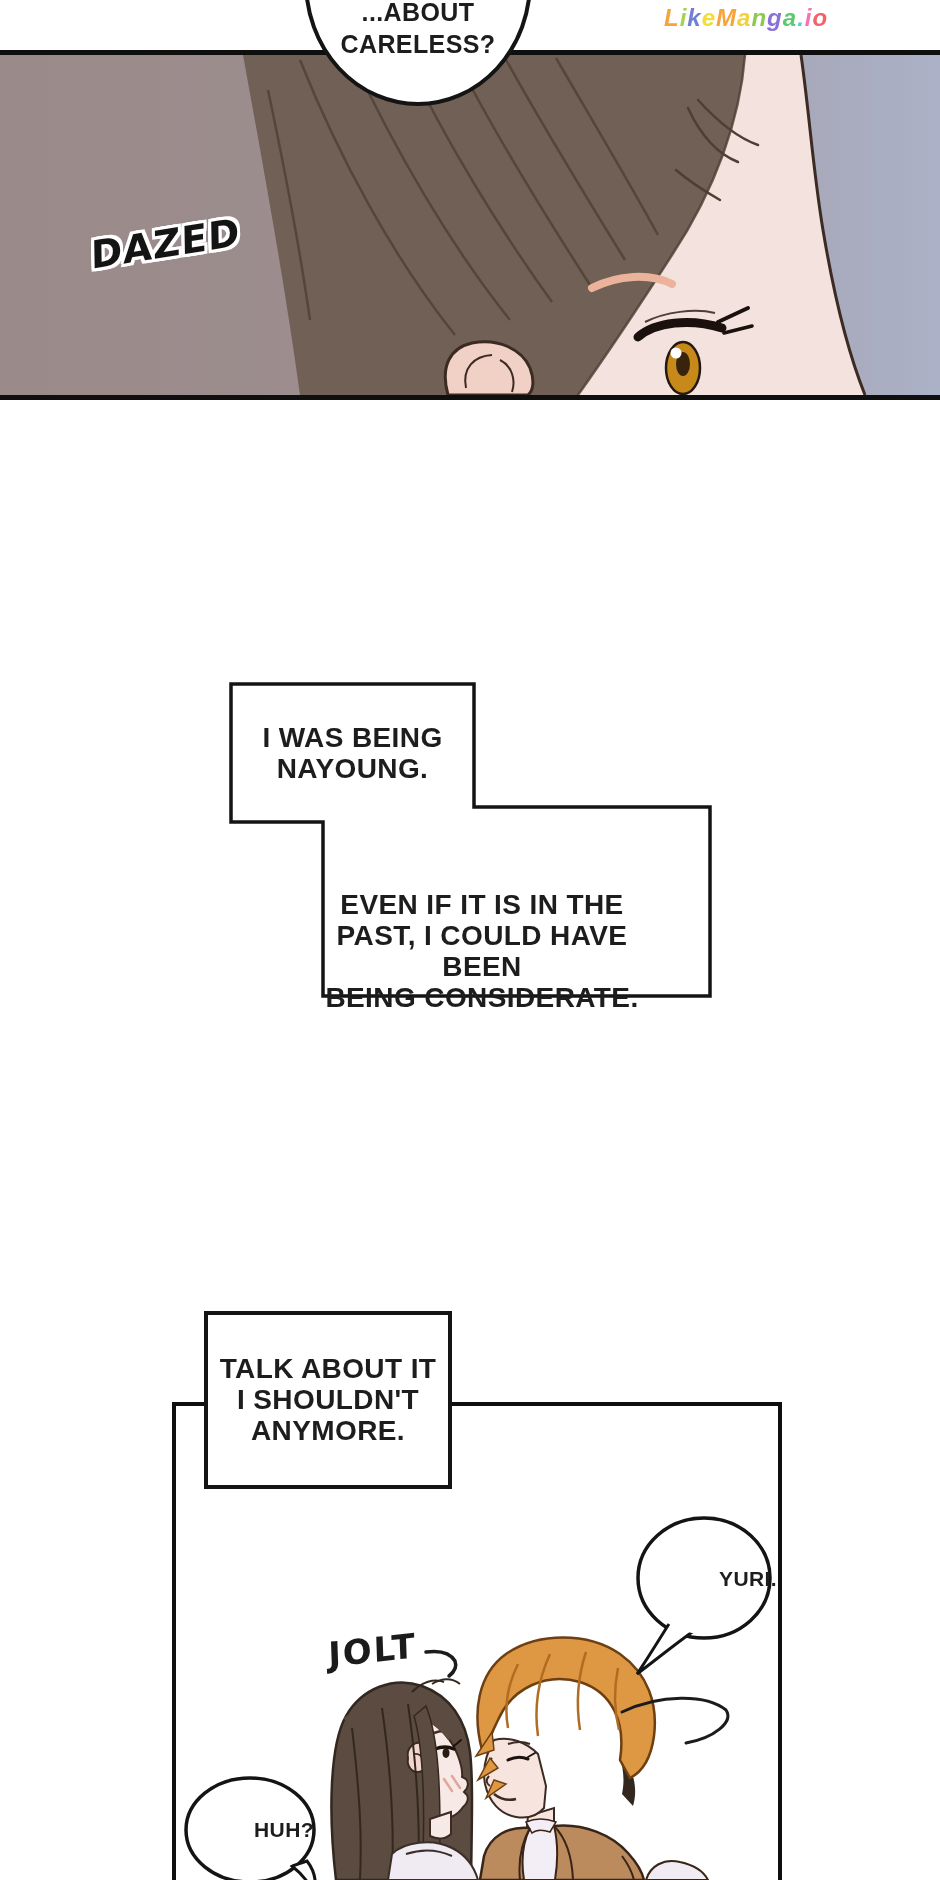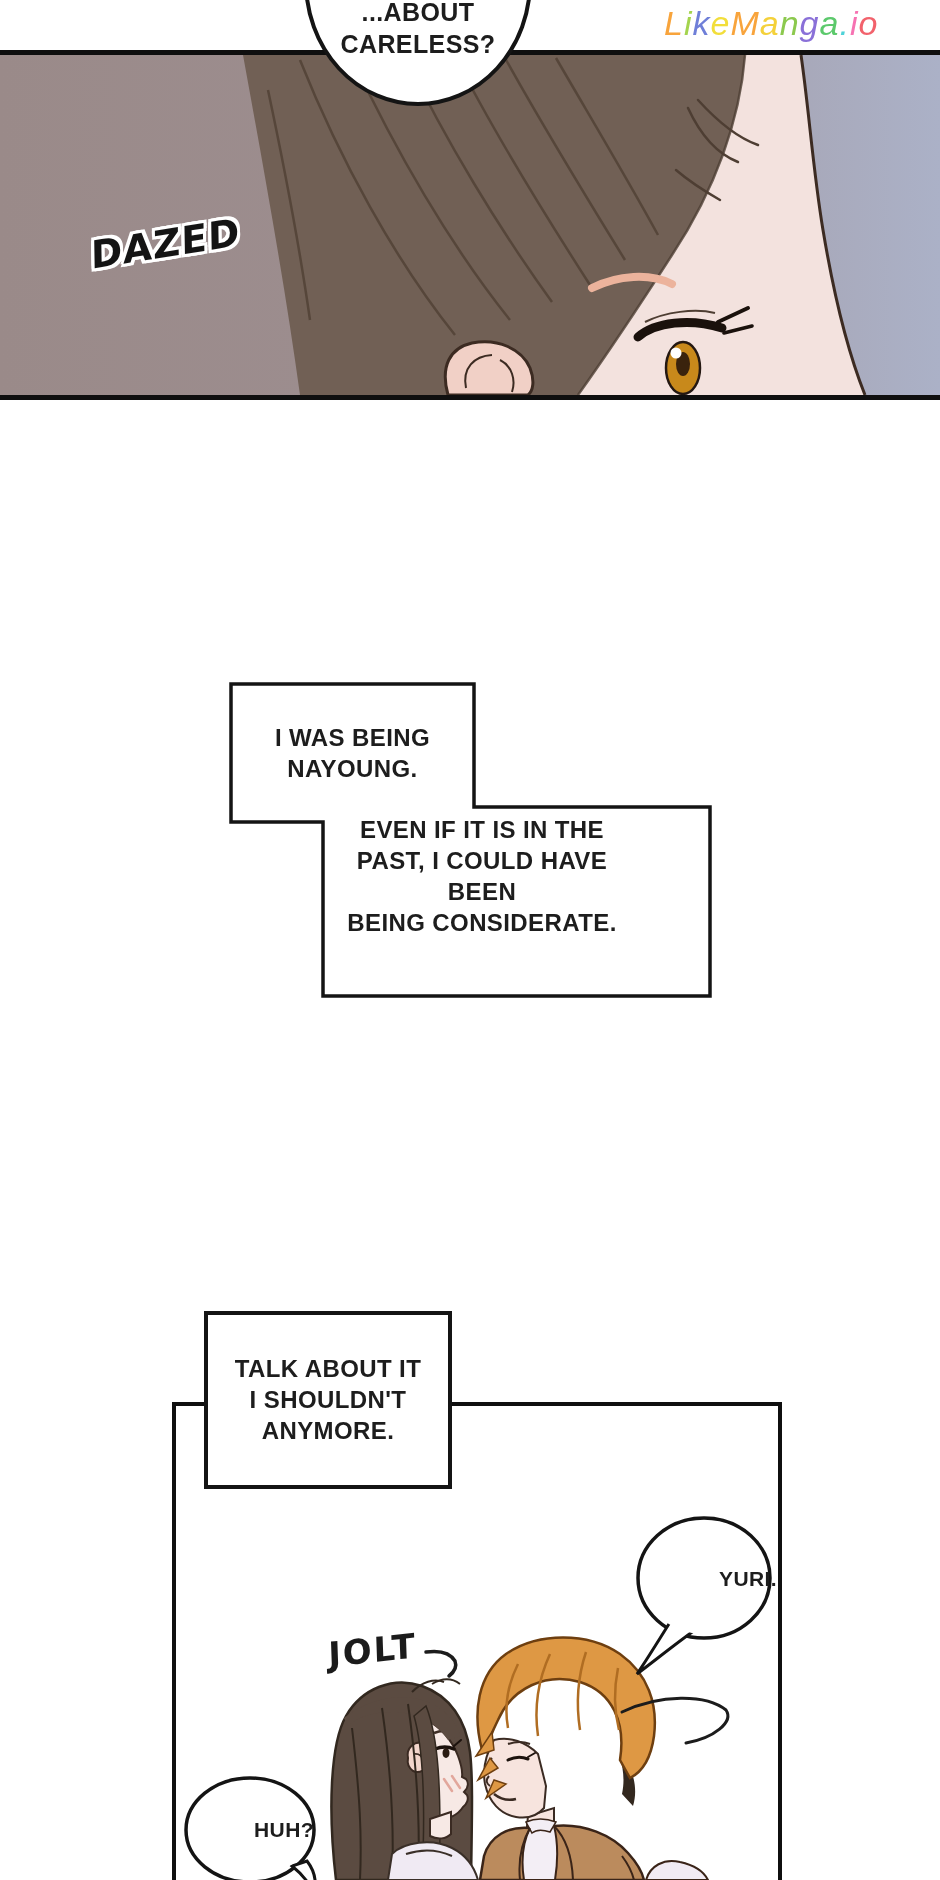--- a/index.html
+++ b/index.html
@@ -3,28 +3,28 @@
 <meta charset="utf-8">
 <style>
   html,body{margin:0;padding:0;background:#ffffff;}
   #page{position:relative;width:940px;height:1880px;background:#ffffff;overflow:hidden;
         font-family:"Liberation Sans",sans-serif;}
   svg{display:block;}
   .abs{position:absolute;}
   .comic-text{font-family:"Liberation Sans",sans-serif;font-weight:bold;color:#1d1d1d;
               text-align:center;letter-spacing:.4px;}
   .bubble-text{font-size:25px;line-height:32px;}
-  .box-text{font-size:24px;line-height:31px;}
+  .box-text{font-size:28px;line-height:31px;}
   .small-bubble-text{font-size:21px;line-height:26px;margin-left:44px;}
   
   .plain-box{position:absolute;background:#ffffff;border:4px solid #141414;box-sizing:border-box;}
   
   #bottom-panel{position:absolute;left:172px;top:1402px;width:610px;height:478px;
                 border:4px solid #0f0f0f;border-bottom:none;box-sizing:border-box;background:#ffffff;}
-  #watermark{position:absolute;left:664px;top:4px;font-size:34px;font-weight:normal;font-style:italic;
+  #watermark{position:absolute;left:664px;top:4px;font-size:24px;font-weight:bold;font-style:italic;
              letter-spacing:1px;white-space:nowrap;
              text-shadow:-2px -2px 0 #fff,2px -2px 0 #fff,-2px 2px 0 #fff,2px 2px 0 #fff,
                          -2px 0 0 #fff,2px 0 0 #fff,0 -2px 0 #fff,0 2px 0 #fff;}
   #sfx-dazed{position:absolute;left:90px;top:222px;width:150px;font-family:"DejaVu Sans",sans-serif;
              font-weight:bold;font-size:38px;color:#141414;letter-spacing:1px;
              transform:rotate(-9deg) skewX(-8deg);
              text-shadow:-3px -3px 0 #fff,3px -3px 0 #fff,-3px 3px 0 #fff,3px 3px 0 #fff,
                          -3px 0 0 #fff,3px 0 0 #fff,0 -3px 0 #fff,0 3px 0 #fff;}
   #sfx-jolt{position:absolute;left:328px;top:1630px;font-family:"DejaVu Sans",sans-serif;
             font-weight:bold;font-size:34px;color:#1b1b1b;letter-spacing:2px;
@@ -108,21 +108,21 @@
 
   <div id="sfx-dazed">DAZED</div>
 
   <svg class="abs" style="left:220px;top:675px" width="500" height="330" viewBox="0 0 500 330">
     <path d="M11,9 H254 V132 H490 V321 H103 V147 H11 Z" fill="#ffffff" stroke="#141414" stroke-width="3.5"></path>
   </svg>
   <div class="abs comic-text box-text" style="left:231px;top:722px;width:243px">
     <div>I WAS BEING</div>
     <div>NAYOUNG.</div>
   </div>
-  <div class="abs comic-text box-text" style="left:323px;top:814px;width:318px">
+  <div class="abs comic-text box-text" style="left:323px;top:889px;width:318px">
     <div>EVEN IF IT IS IN THE</div>
     <div>PAST, I COULD HAVE BEEN</div>
     <div>BEING CONSIDERATE.</div>
   </div>
 
   <div id="bottom-panel">
     <svg class="abs" style="left:0;top:0" width="602" height="474" viewBox="0 0 602 474">
 
       <g>
         <path d="M160,474 C152,406 154,338 170,310 C186,282 218,270 246,280 C274,290 290,314 294,346 C297,372 296,410 295,474 Z" fill="#5b4b41" stroke="#32281f" stroke-width="2.5"></path>

